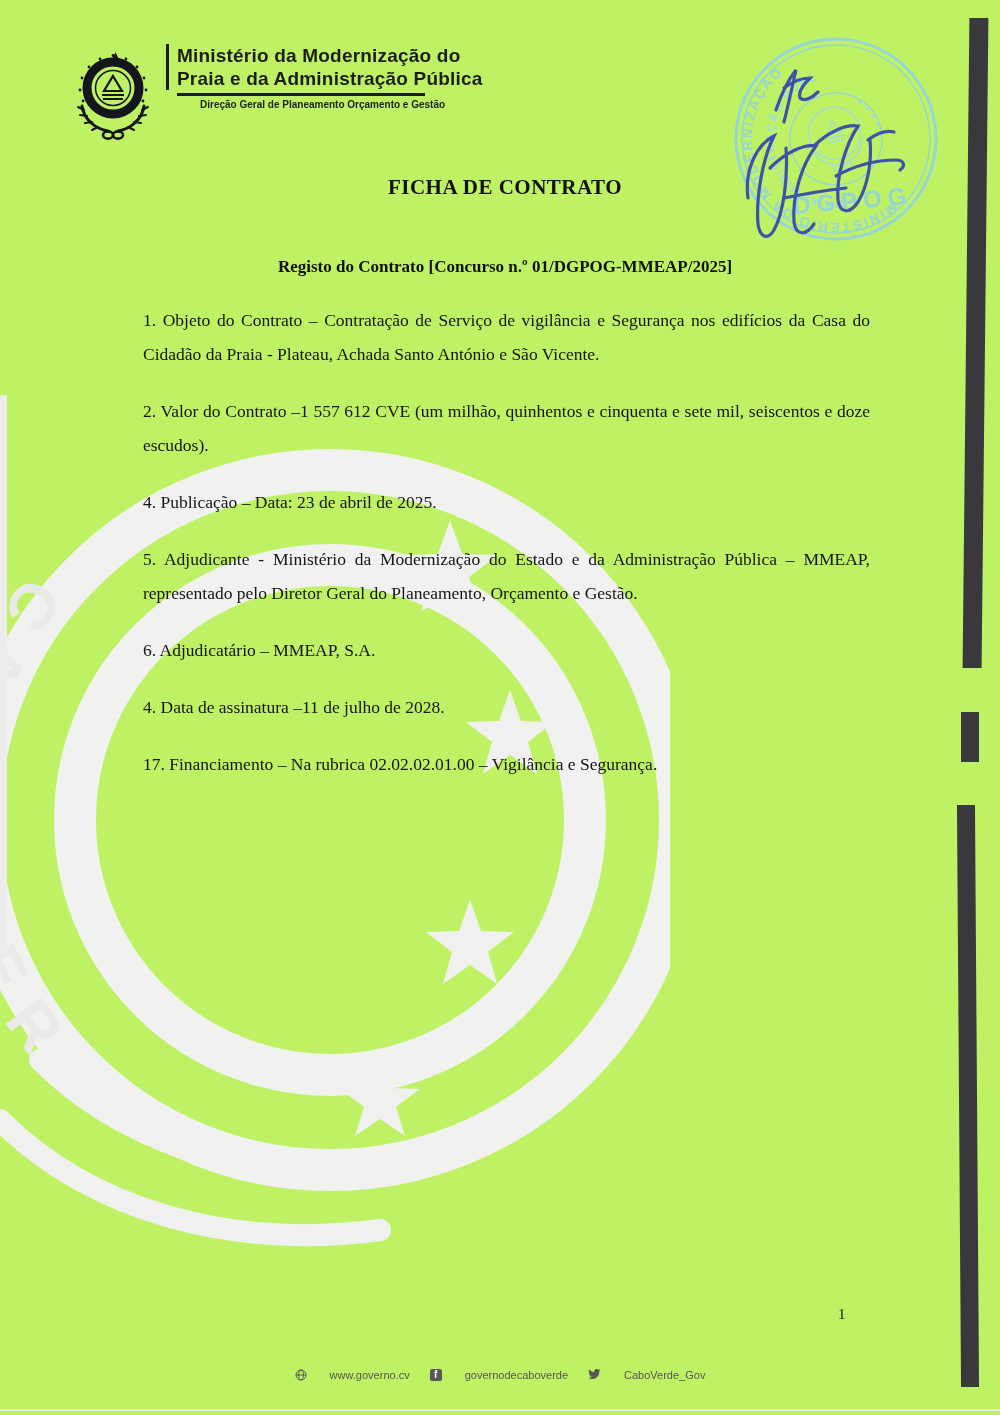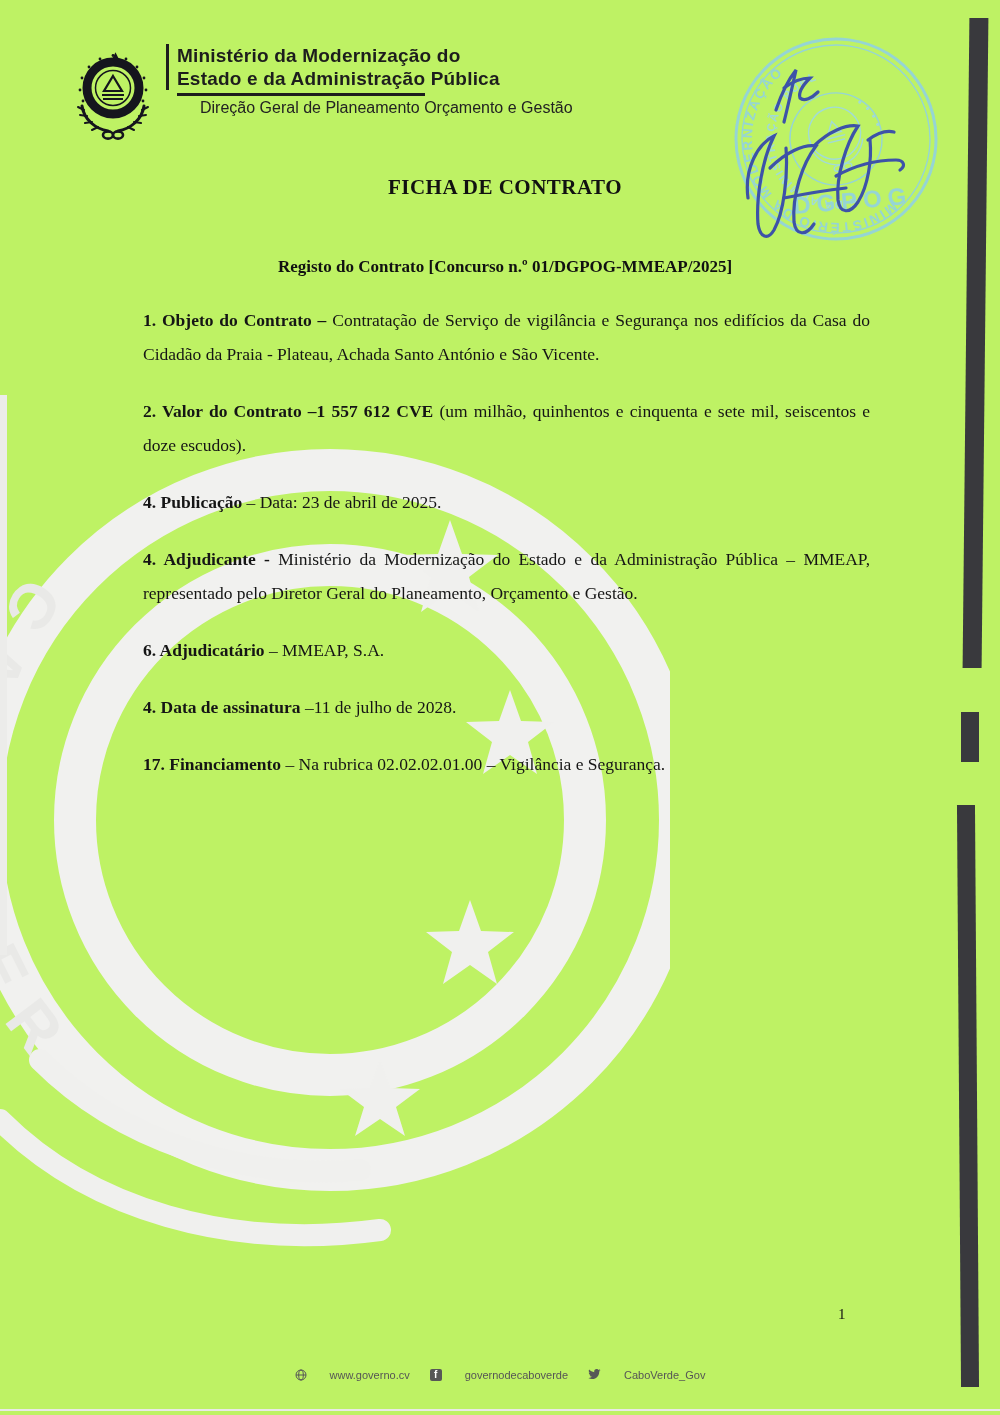--- a/index.html
+++ b/index.html
@@ -11,33 +11,33 @@
   }
   
   .watermark { position:absolute; left:-90px; top:360px; opacity:1; pointer-events:none; }
   
   .hdr { position:absolute; left:70px; top:44px; display:flex; }
   .hdr-emblem { width:86px; height:92px; margin-top:6px; }
   .hdr-text { margin-left:10px; font-family:"Liberation Sans", sans-serif; }
   .hdr-titles { border-left:3px solid #1d1d1d; padding-left:8px; }
   .hdr-line { font-size:19px; font-weight:bold; color:#1d1d1d; line-height:23px; letter-spacing:0.2px; }
   .hdr-rule { width:248px; height:2.5px; background:#1d1d1d; margin:3px 0 3px 11px; }
-  .hdr-dept { font-size:16px; font-weight:normal; color:#222; margin-left:11px;padding-left:23px; }
+  .hdr-dept { font-size:10px; font-weight:bold; color:#222; margin-left:11px;padding-left:23px; }
   
   .stamp { position:absolute; left:722px; top:25px; width:228px; height:228px; transform:rotate(-14deg); opacity:0.85; }
   .signature { position:absolute; left:718px; top:48px; width:200px; height:215px; }
   
   .doc-title { position:absolute; left:0; top:175px; width:1010px; text-align:center;
     font-size:21px; font-weight:bold; letter-spacing:0.5px; color:#111; }
   .doc-subtitle { position:absolute; left:0; top:257px; width:1010px; text-align:center;
     font-size:17px; font-weight:bold; color:#111; }
   
   .content { position:absolute; left:143px; top:303px; width:727px; }
   .item { font-size:17.5px; line-height:34px; text-align:justify; margin-bottom:23px; color:#151515; }
-  .item b { font-weight:bold; }
+  .item b { font-weight:normal; }
   .item.wide { word-spacing:4px; }
   
   .page-number { position:absolute; left:838px; top:1306px; font-size:15px; color:#111; }
   .footer { position:absolute; left:0; top:1369px; width:1000px; display:flex; justify-content:center;
     align-items:center; gap:20px; font-family:"Liberation Sans", sans-serif; font-size:11px; color:#555; }
   .footer .flink { display:flex; align-items:flex-start; gap:23px; }
   .fb-badge { display:inline-flex; width:12px; height:12px; border-radius:2px; background:#575757;
     color:#fff; font-weight:bold; font-size:10px; align-items:center; justify-content:center; line-height:1; }
   
   .scan-bar { position:absolute; background:#39393d; }
@@ -104,21 +104,21 @@
           <circle cx="74" cy="28" r="1.4"></circle>
         <circle cx="10" cy="40" r="1.4"></circle>
           <circle cx="76" cy="40" r="1.4"></circle>
         <circle cx="13" cy="51" r="1.4"></circle>
           <circle cx="73" cy="51" r="1.4"></circle>
       </g>
     </svg>
     <div class="hdr-text">
       <div class="hdr-titles">
         <div class="hdr-line">Ministério da Modernização do</div>
-        <div class="hdr-line">Estado e da Administração Pública</div>
+        <div class="hdr-line">Praia e da Administração Pública</div>
       </div>
       <div class="hdr-rule"></div>
       <div class="hdr-dept">Direção Geral de Planeamento Orçamento e Gestão</div>
     </div>
   </div>
 
   <svg class="stamp" viewBox="0 0 228 228">
     <g fill="none" stroke="#8fd0e8">
       <circle cx="114" cy="114" r="100" stroke-width="3"></circle>
       <circle cx="114" cy="114" r="94" stroke-width="1.4"></circle>
@@ -166,21 +166,21 @@
     </g>
   </svg>
 
   <div class="doc-title">FICHA DE CONTRATO</div>
   <div class="doc-subtitle">Registo do Contrato [Concurso n.º 01/DGPOG-MMEAP/2025]</div>
 
   <div class="content">
     <p class="item"><b>1. Objeto do Contrato –</b><span> Contratação de Serviço de vigilância e Segurança nos edifícios da Casa do Cidadão da Praia -  Plateau, Achada Santo António e São Vicente.</span></p>
     <p class="item"><b>2. Valor do Contrato –1 557 612 CVE</b><span> (um milhão, quinhentos e cinquenta e sete mil, seiscentos e doze escudos).</span></p>
     <p class="item"><b>4. Publicação</b><span> – Data: 23 de abril de 2025.</span></p>
-    <p class="item"><b>4. Adjudicante -</b><span> Ministério da Modernização do Estado e da Administração Pública – MMEAP, representado pelo Diretor Geral do Planeamento, Orçamento e Gestão.</span></p>
+    <p class="item"><b>5. Adjudicante -</b><span> Ministério da Modernização do Estado e da Administração Pública – MMEAP, representado pelo Diretor Geral do Planeamento, Orçamento e Gestão.</span></p>
     <p class="item"><b>6. Adjudicatário</b><span> – MMEAP, S.A.</span></p>
     <p class="item"><b>4. Data de assinatura</b><span> –11 de julho de 2028.</span></p>
     <p class="item"><b>17. Financiamento</b><span> – Na rubrica 02.02.02.01.00 – Vigilância e Segurança.</span></p>
   </div>
 
   <div class="page-number">1</div>
 
   <div class="footer">
     <span class="flink">
       <svg width="12" height="12" viewBox="0 0 12 12" fill="none" stroke="#575757" stroke-width="1">

